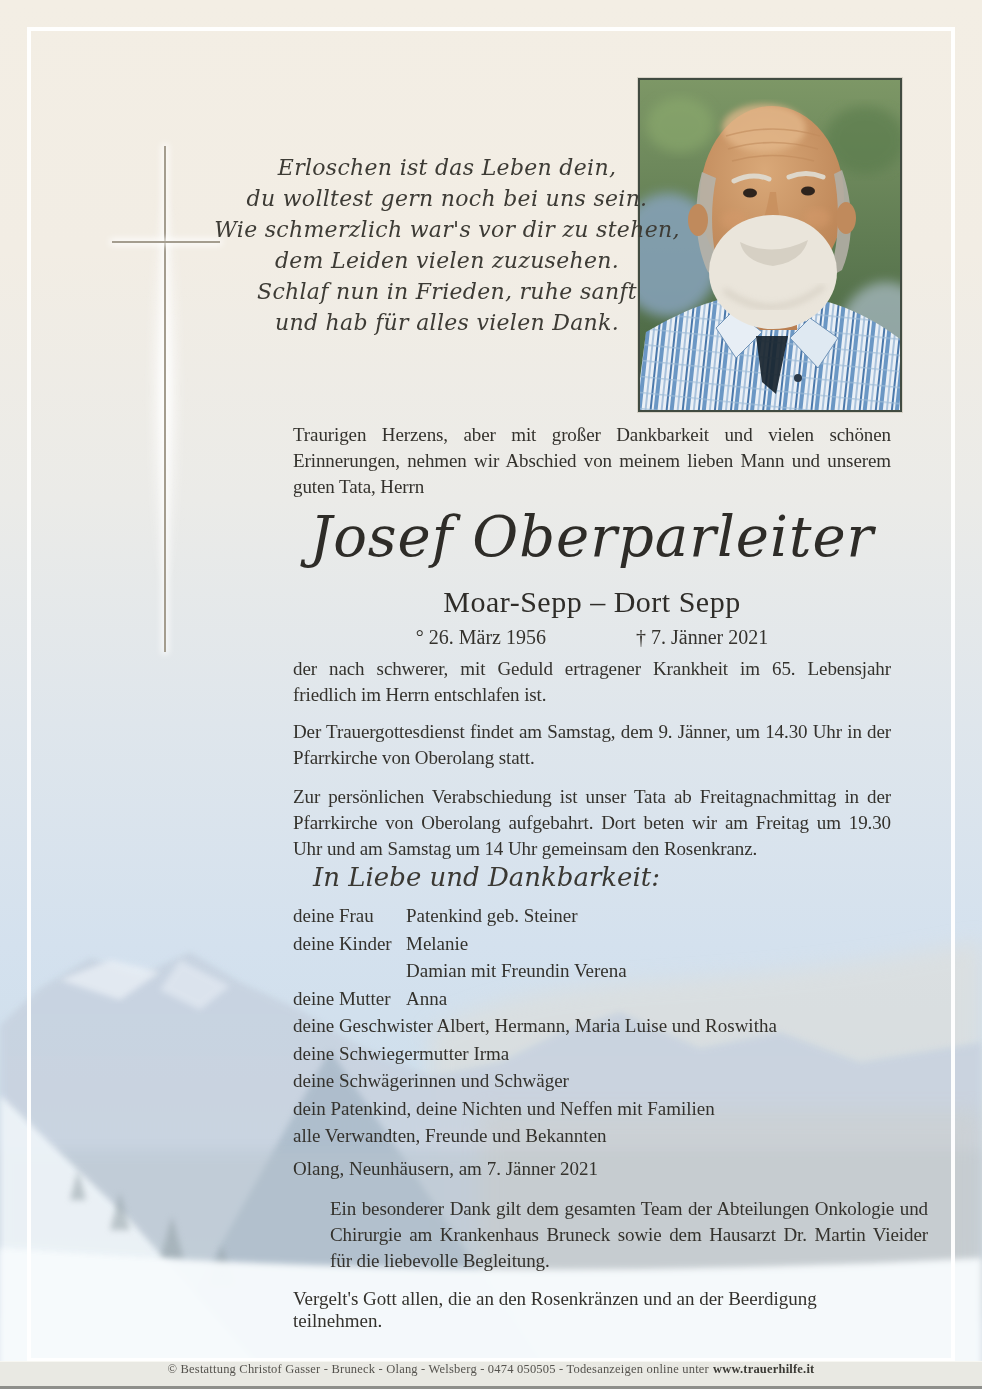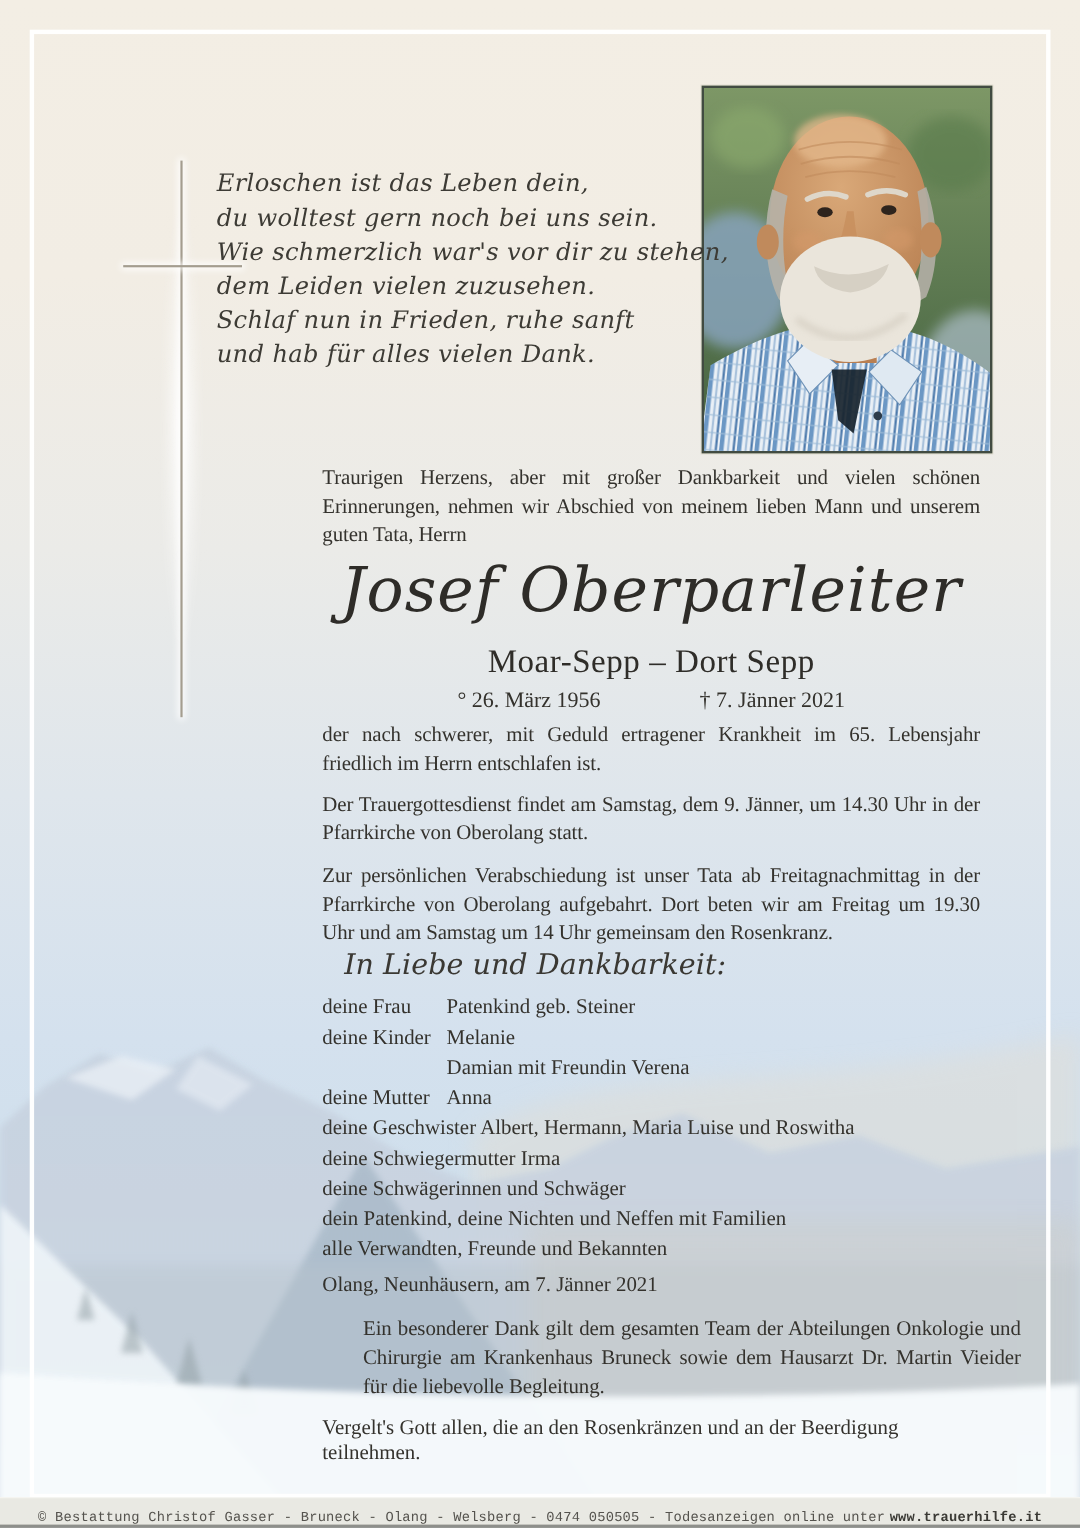--- a/index.html
+++ b/index.html
@@ -33,21 +33,21 @@
   
   .photo{
     position:absolute;left:638px;top:78px;width:260px;height:330px;z-index:4;
     border:2px solid #414b41;box-shadow:0 0 0 1px #d8d3c8;background:#5e7a52;
   }
   .photo svg{display:block;}
   
   .script{font-family:"DejaVu Serif", serif;font-style:italic;}
   .poem{
     position:absolute;left:197px;top:152px;width:500px;z-index:4;
-    text-align:left;font-size:22px;line-height:31px;color:#3d3b35;letter-spacing:.3px;
+    text-align:center;font-size:22px;line-height:31px;color:#3d3b35;letter-spacing:.3px;
   }
   .col{position:absolute;left:293px;width:598px;z-index:4;}
   .justify{text-align:justify;font-size:19px;line-height:26px;letter-spacing:-0.1px;}
   .intro{top:422px;}
   .deceased-name{
     top:502px;text-align:center;font-size:56px;line-height:70px;color:#2e2c28;letter-spacing:1px;
   }
   .nickname{top:585px;text-align:center;font-size:30px;letter-spacing:.5px;color:#2f2d29;}
   .dates{top:626px;display:flex;justify-content:center;gap:90px;font-size:20px;}
   .p-death{top:656px;}
@@ -57,22 +57,22 @@
   .family{top:902px;font-size:19px;}
   .fam-row{height:27.5px;line-height:27.5px;white-space:nowrap;}
   .fam-label{display:inline-block;width:113px;}
   .place-date{top:1158px;font-size:19px;}
   .thanks{top:1196px;margin-left:37px;}
   .closing{top:1288px;font-size:19px;}
   
   .footer-bar{
     position:absolute;left:0;top:1361px;width:982px;height:25px;z-index:6;
     background:#e9e9e3;border-top:1px solid #f7f7f2;
-    display:flex;align-items:flex-end;justify-content:center;
-    font-family:Liberation Mono, monospace;font-size:12.5px;color:#55534e;letter-spacing:.2px;
+    display:flex;align-items:flex-start;justify-content:center;
+    font-family:Liberation Serif, serif;font-size:12.5px;color:#55534e;letter-spacing:.2px;
   }
   .footer-bar .site{font-weight:bold;color:#3b3a35;margin-left:4px;}
   .bottom-edge{position:absolute;left:0;top:1386px;width:982px;height:3px;background:#8e8f8b;z-index:6;}
 </style>
 </head>
 <body>
 
 <div class="bg-gradient"></div>
 
 <div class="landscape">

